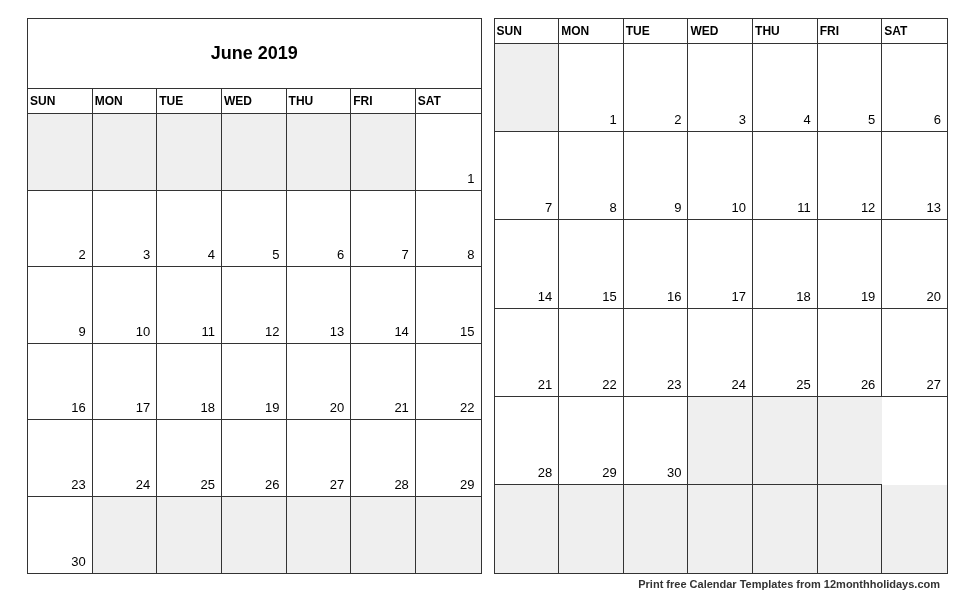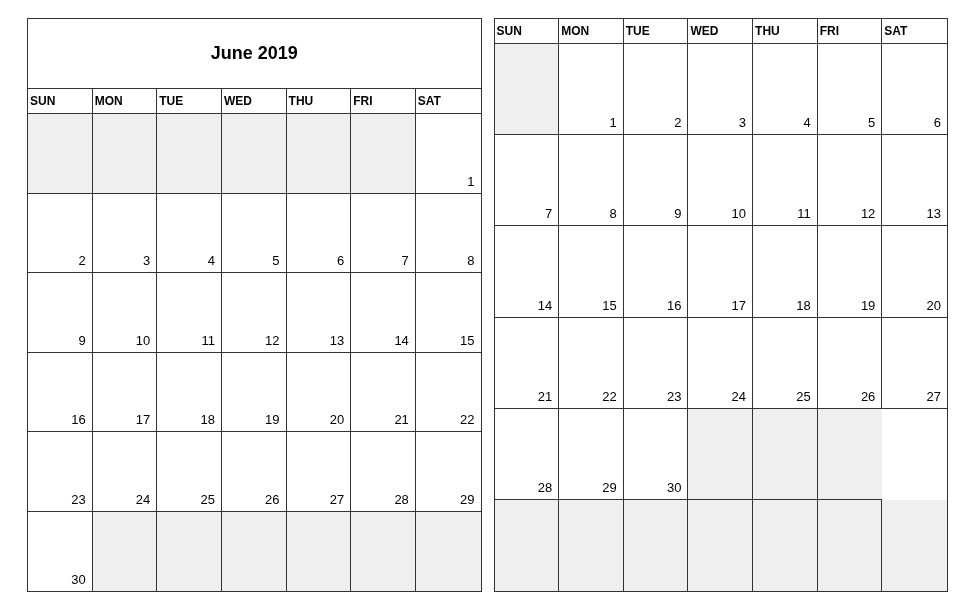--- a/index.html
+++ b/index.html
@@ -227,13 +227,16 @@
             <div class="day-cell empty" style="border-bottom: none;"></div>
             <div class="day-cell empty" style="border-bottom: none;"></div>
             <div class="day-cell empty" style="border-bottom: none;"></div>
             <div class="day-cell empty" style="border-bottom: none;"></div>
             <div class="day-cell empty" style="border-bottom: none;"></div>
             <div class="day-cell empty" style="border-right: none; border-bottom: none;"></div>
           </div>
         </div>
       </div>
     </div>
+  <div class="footer-text">
+    <span>Print free Calendar Templates from </span><span style="font-weight:bold;">12monthholidays.com</span>
+  </div>
 </div>
 
 </body></html>

